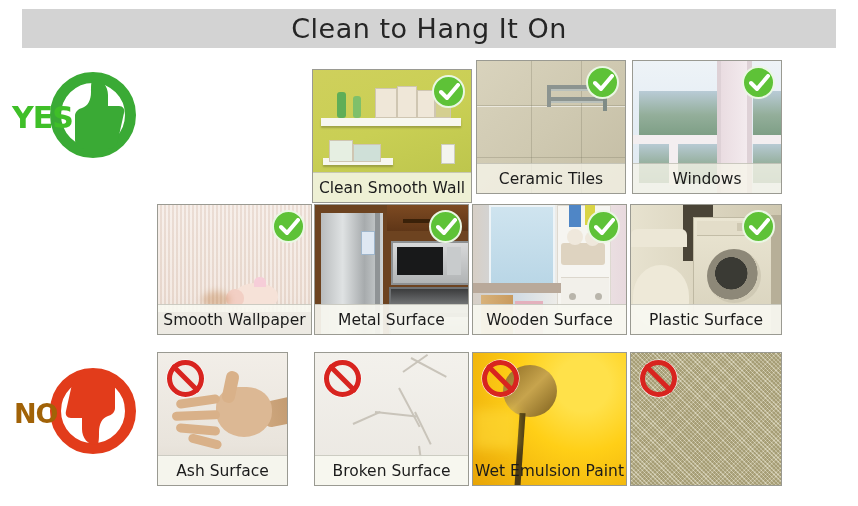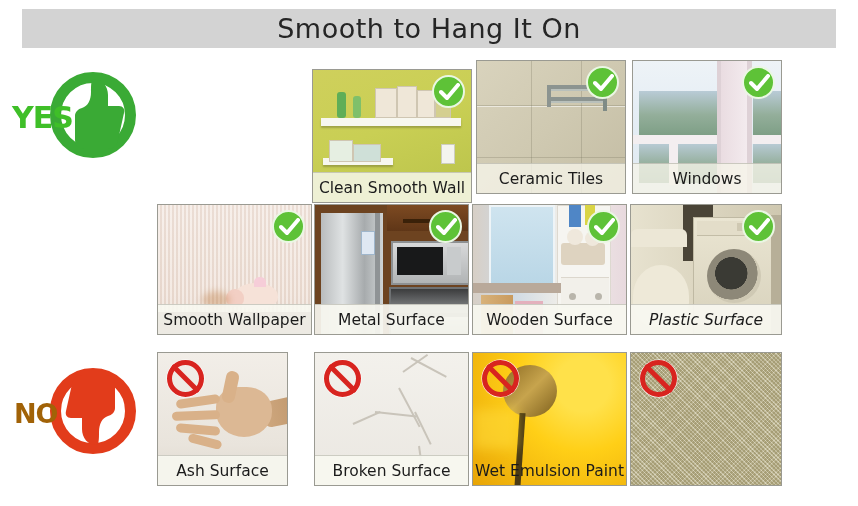--- a/index.html
+++ b/index.html
@@ -142,21 +142,21 @@
     background-image:
       repeating-linear-gradient(45deg,rgba(255,255,255,.28) 0 1px,rgba(120,112,78,.20) 1px 3px),
       repeating-linear-gradient(-45deg,rgba(255,255,255,.20) 0 1px,rgba(120,112,78,.16) 1px 3px);}
 </style>
 </head>
 <body>
 
 <div class="page">
 
   <div class="title-bar">
-    <div class="title-text">Smooth to Hang It On</div>
+    <div class="title-text">Clean to Hang It On</div>
   </div>
 
   <div class="verdict yes" style="left:6px;top:62px;">
     <div class="ring"></div>
     <svg class="thumb" width="62" height="78" viewBox="0 0 62 78">
       <path d="M30 3 C38 3 44 10 44 19 L44 30 L55 30 C59 30 61 33 60 37 L54 64 C53 70 49 73 44 73 L20 73 C15 73 11 69 11 64 L11 40 C11 36 14 33 18 32 C24 30 27 24 27 16 C27 9 27 3 30 3 Z" fill="#3aaa35"></path>
     </svg>
     <div class="word">YES</div>
   </div>
 
@@ -298,21 +298,21 @@
       </div>
     </div>
     <div class="badge-ok">
       <svg width="21" height="19" viewBox="0 0 21 19">
           <path d="M2 9 L8 15 L19 2" stroke="#ffffff" stroke-width="4" fill="none" stroke-linecap="round" stroke-linejoin="round"></path>
         </svg>
     </div>
     <div class="caption">Wooden Surface</div>
   </div>
 
-  <div class="card" style="left:630px;top:204px;width:152px;height:131px;font-style:italic;">
+  <div class="card" style="left:630px;top:204px;width:152px;height:131px;">
     <div class="photo">
       <div class="ph bath">
         <div class="darkwall" style="left:52px;top:0;width:30px;height:56px;"></div>
         <div class="washer" style="left:62px;top:12px;width:78px;height:119px;"></div>
         <div style="position:absolute;left:66px;top:16px;width:70px;height:14px;background:#e3ddc9;border-bottom:1px solid #c3bda7;"></div>
         <div style="position:absolute;left:106px;top:18px;width:28px;height:8px;background:#cfc8b2;"></div>
         <div class="drum" style="left:76px;top:44px;width:54px;height:54px;"></div>
         <div style="position:absolute;left:0;top:24px;width:56px;height:18px;background:#ece7d6;border-radius:6px 6px 0 0;"></div>
         <div class="toilet" style="left:2px;top:60px;width:56px;height:62px;"></div>
         <div style="position:absolute;left:140px;top:10px;width:12px;height:121px;background:#b7af98;"></div>

